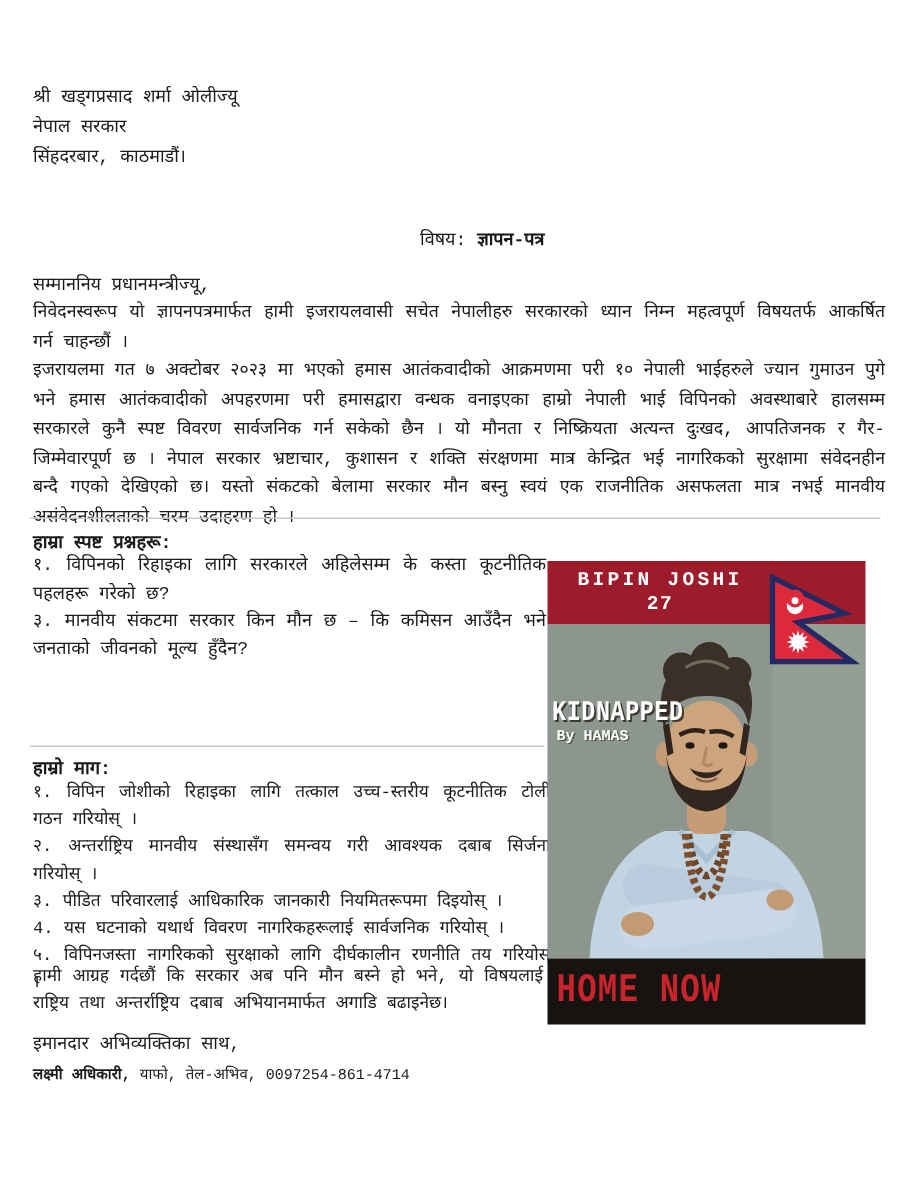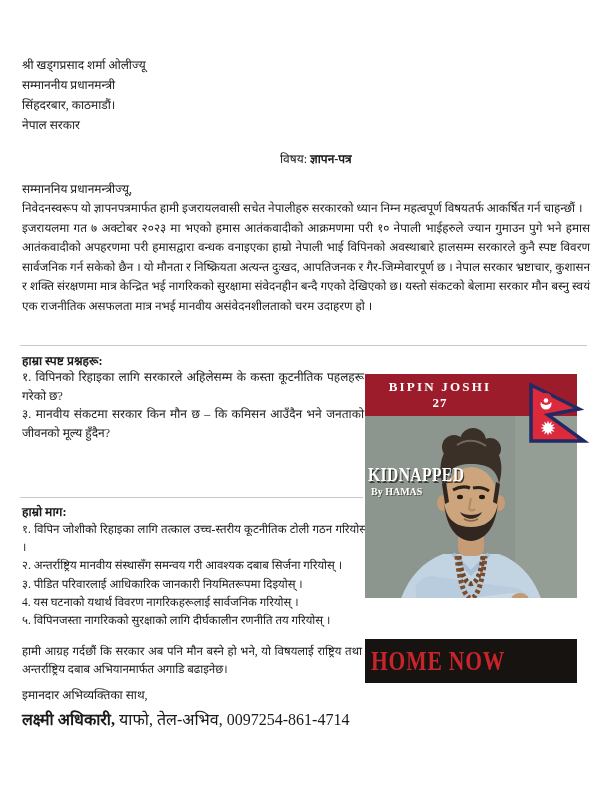--- a/index.html
+++ b/index.html
@@ -1,66 +1,65 @@
 <!DOCTYPE html>
 <html><head>
 <meta charset="utf-8">
 <style>
   html,body{margin:0;padding:0;background:#ffffff;}
   .page{position:relative;width:612px;height:801px;background:#ffffff;overflow:hidden;
-        font-family:Liberation Serif, serif;color:#1a1a1a;}
+        font-family:Liberation Mono, monospace;color:#1a1a1a;}
   .abs{position:absolute;}
   .b{font-weight:bold;}
   .recipient{left:22px;top:55px;font-size:12px;line-height:20px;}
   .subject{left:280px;top:150px;font-size:12px;}
   .salutation{left:22px;top:180px;font-size:12px;}
   .body-text{left:22px;top:199px;width:568px;font-size:11.8px;line-height:19.5px;text-align:justify;}
   .body-text p{margin:0;}
   .divider{height:1px;background:#c9c9c9;}
   .div1{left:20px;top:345px;width:567px;}
   .div2{left:20px;top:497px;width:343px;}
   .sec-head{font-size:12.2px;font-weight:bold;}
   .q-head{left:22px;top:352px;}
   .q-list{left:22px;top:368px;width:342px;font-size:12px;line-height:18.5px;text-align:justify;}
   .q-list div{margin:0;}
   .d-head{left:22px;top:503px;}
   .d-list{left:22px;top:520px;width:345px;font-size:11.5px;line-height:18.2px;text-align:justify;}
   .closing{left:22px;top:643px;width:340px;font-size:11.5px;line-height:17.5px;text-align:justify;}
   .signoff{left:22px;top:686px;font-size:12px;}
-  .signature{left:22px;top:708px;font-size:16px;}
+  .signature{left:22px;top:708px;font-size:10px;}
 
   
-  .poster{left:365px;top:374px;width:212px;height:309px;padding-left:16px;}
+  .poster{left:365px;top:374px;width:212px;height:309px;}
   .poster .banner{position:absolute;left:0;top:0;width:212px;height:42px;background:#9d1c2c;}
   .poster .banner-textwrap{position:absolute;left:0;top:4px;width:150px;text-align:center;color:#ffffff;}
   .poster .poster-name{font-size:13px;font-weight:bold;letter-spacing:2.2px;line-height:17px;}
   .poster .poster-age{font-size:13px;font-weight:bold;letter-spacing:1px;line-height:16px;}
-  .poster .photo{position:absolute;left:0;top:42px;width:212px;height:182px;background:#8d968e;overflow:hidden;}
+  .poster .photo{position:absolute;left:0;top:42px;width:212px;height:223px;background:#8d968e;overflow:hidden;}
   .poster .flag{position:absolute;right:4px;top:8px;width:62px;height:72px;z-index:5;}
   .kidnap-1{position:absolute;left:3px;top:48px;z-index:4;color:#ffffff;font-size:19px;font-weight:900;
             letter-spacing:.5px;transform:scaleX(.82);transform-origin:left;
             text-shadow:1.5px 1.5px 0 rgba(45,40,35,.85);}
   .kidnap-2{position:absolute;left:6px;top:70px;z-index:4;color:#ffffff;font-size:10px;font-weight:bold;
             text-shadow:1px 1px 0 rgba(45,40,35,.6);}
   .cta-1{position:absolute;left:4px;top:221px;z-index:4;color:#ffffff;font-size:25px;font-weight:900;
          line-height:26px;transform:scaleX(.8);transform-origin:left;text-shadow:1px 1px 0 rgba(40,40,40,.5);}
   .strip{position:absolute;left:0;top:265px;width:212px;height:44px;background:#171310;z-index:3;}
   .cta-3{position:absolute;left:6px;top:272px;z-index:4;color:#c8242b;font-size:27px;font-weight:900;
          letter-spacing:1px;transform:scaleX(.8);transform-origin:left;}
 </style>
 </head>
 <body>
 
 <div class="page">
 
   <div class="abs recipient">
     <div>श्री खड्गप्रसाद शर्मा ओलीज्यू</div>
-    <div>सम्माननीय प्रधानमन्त्री</div>
+    <div>नेपाल सरकार</div>
     <div>सिंहदरबार, काठमाडौं।</div>
-    <div>नेपाल सरकार</div>
   </div>
 
   <div class="abs subject">
     <span>विषय:</span>
     <span class="b">ज्ञापन-पत्र</span>
   </div>
 
   <div class="abs salutation">सम्माननिय प्रधानमन्त्रीज्यू,</div>
 
   <div class="abs body-text">

